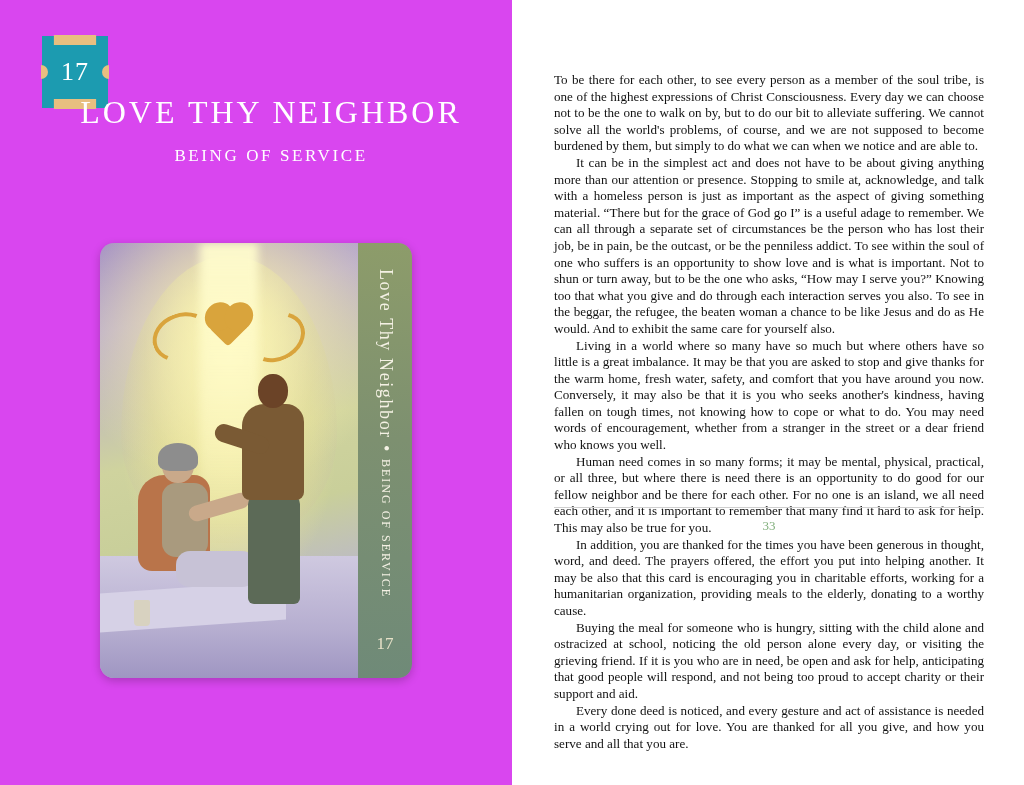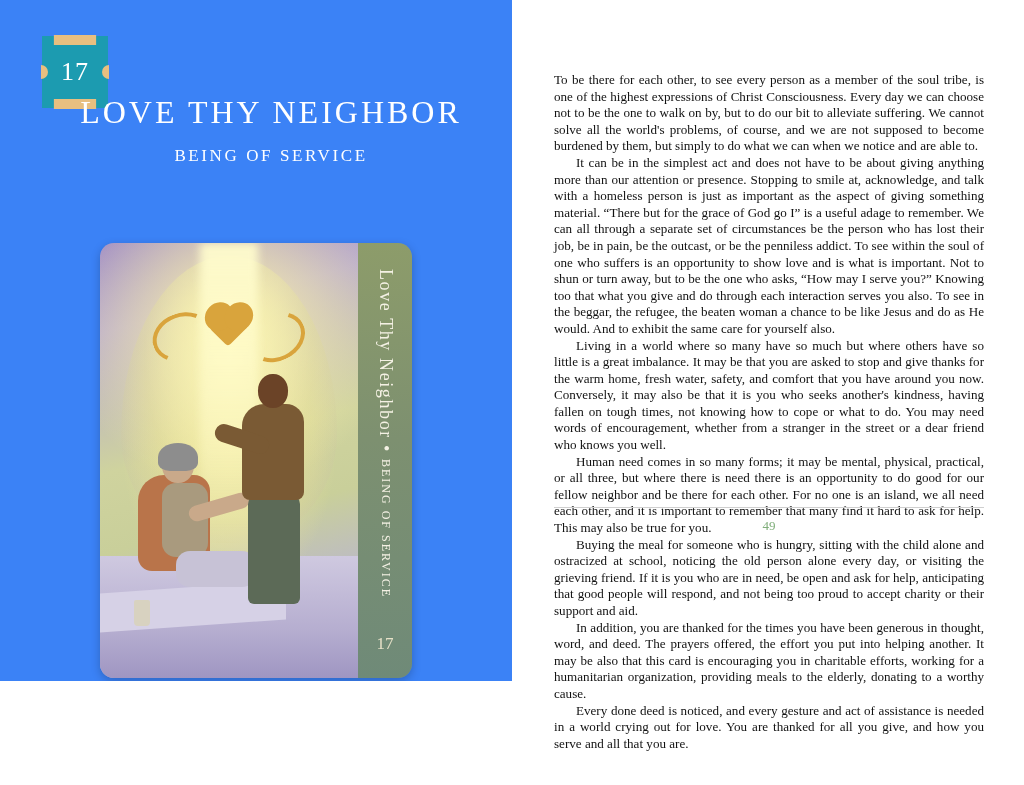--- a/index.html
+++ b/index.html
@@ -17,22 +17,22 @@
     position: relative;
     width: 1024px;
     height: 785px;
     display: flex;
     background: #ffffff;
   }
   
   .left-page {
     position: relative;
     width: 512px;
-    height: 681px;
-    background: #3b82f6;
+    height: 785px;
+    background: #d946ef;
     overflow: hidden;
   }
   .chapter-badge {
     position: absolute;
     left: 42px;
     top: 36px;
     width: 66px;
     height: 72px;
     background: #1c9bb0;
     color: #ffffff;
@@ -430,23 +430,23 @@
       </div>
     </div>
   </div>
 
   <div class="right-page">
     <div class="body-text">
       <p class="first">To be there for each other, to see every person as a member of the soul tribe, is one of the highest expressions of Christ Consciousness. Every day we can choose not to be the one to walk on by, but to do our bit to alleviate suffering. We cannot solve all the world's problems, of course, and we are not supposed to become burdened by them, but simply to do what we can when we notice and are able to.</p>
       <p>It can be in the simplest act and does not have to be about giving anything more than our attention or presence. Stopping to smile at, acknowledge, and talk with a homeless person is just as important as the aspect of giving something material. “There but for the grace of God go I” is a useful adage to remember. We can all through a separate set of circumstances be the person who has lost their job, be in pain, be the outcast, or be the penniless addict. To see within the soul of one who suffers is an opportunity to show love and is what is important. Not to shun or turn away, but to be the one who asks, “How may I serve you?” Knowing too that what you give and do through each interaction serves you also. To see in the beggar, the refugee, the beaten woman a chance to be like Jesus and do as He would. And to exhibit the same care for yourself also.</p>
       <p>Living in a world where so many have so much but where others have so little is a great imbalance. It may be that you are asked to stop and give thanks for the warm home, fresh water, safety, and comfort that you have around you now. Conversely, it may also be that it is you who seeks another's kindness, having fallen on tough times, not knowing how to cope or what to do. You may need words of encouragement, whether from a stranger in the street or a dear friend who knows you well.</p>
       <p>Human need comes in so many forms; it may be mental, physical, practical, or all three, but where there is need there is an opportunity to do good for our fellow neighbor and be there for each other. For no one is an island, we all need each other, and it is important to remember that many find it hard to ask for help. This may also be true for you.</p>
+      <p>In addition, you are thanked for the times you have been generous in thought, word, and deed. The prayers offered, the effort you put into helping another. It may be also that this card is encouraging you in charitable efforts, working for a humanitarian organization, providing meals to the elderly, donating to a worthy cause.</p>
       <p>Buying the meal for someone who is hungry, sitting with the child alone and ostracized at school, noticing the old person alone every day, or visiting the grieving friend. If it is you who are in need, be open and ask for help, anticipating that good people will respond, and not being too proud to accept charity or their support and aid.</p>
-      <p>In addition, you are thanked for the times you have been generous in thought, word, and deed. The prayers offered, the effort you put into helping another. It may be also that this card is encouraging you in charitable efforts, working for a humanitarian organization, providing meals to the elderly, donating to a worthy cause.</p>
       <p>Every done deed is noticed, and every gesture and act of assistance is needed in a world crying out for love. You are thanked for all you give, and how you serve and all that you are.</p>
     </div>
     <div class="page-footer">
       <div class="footer-rule"></div>
-      <div class="page-number">49</div>
+      <div class="page-number">33</div>
     </div>
   </div>
 
 </div>
 
 </body></html>

